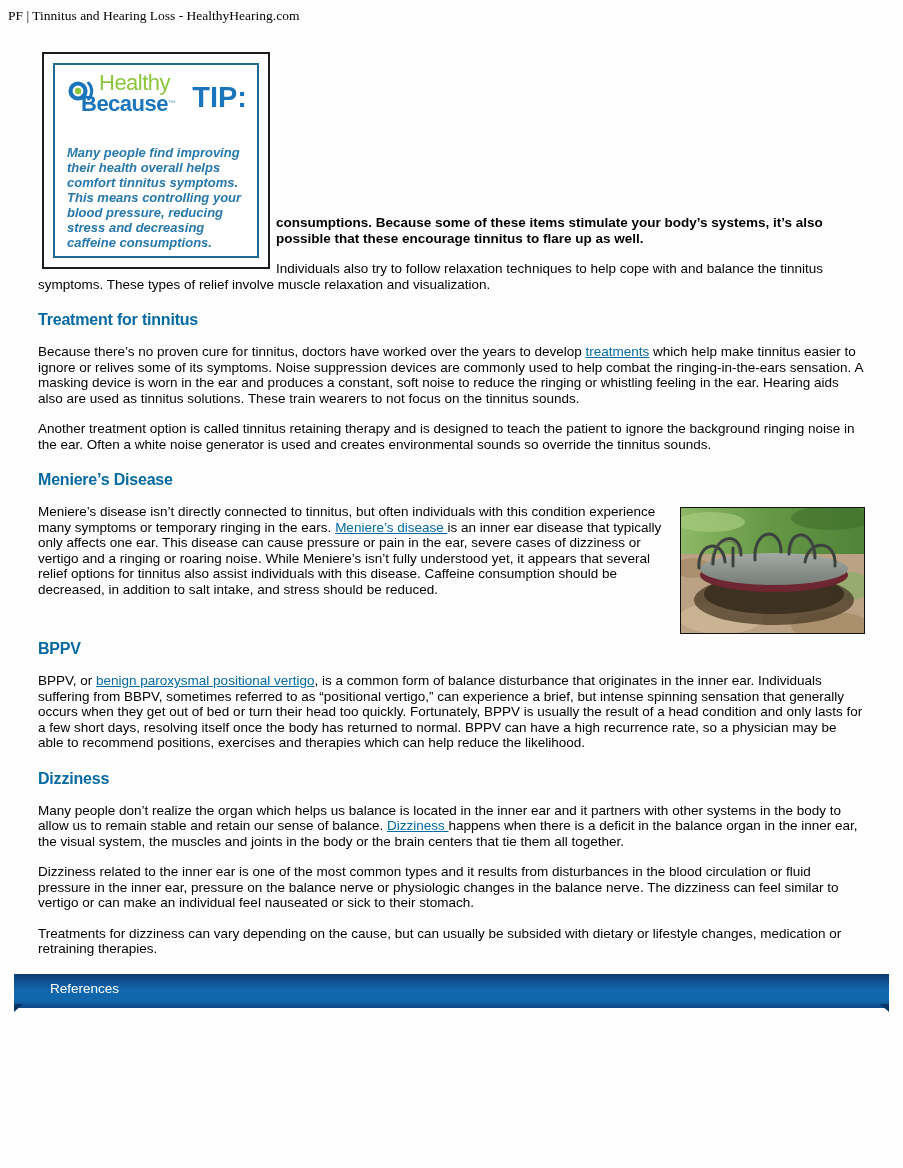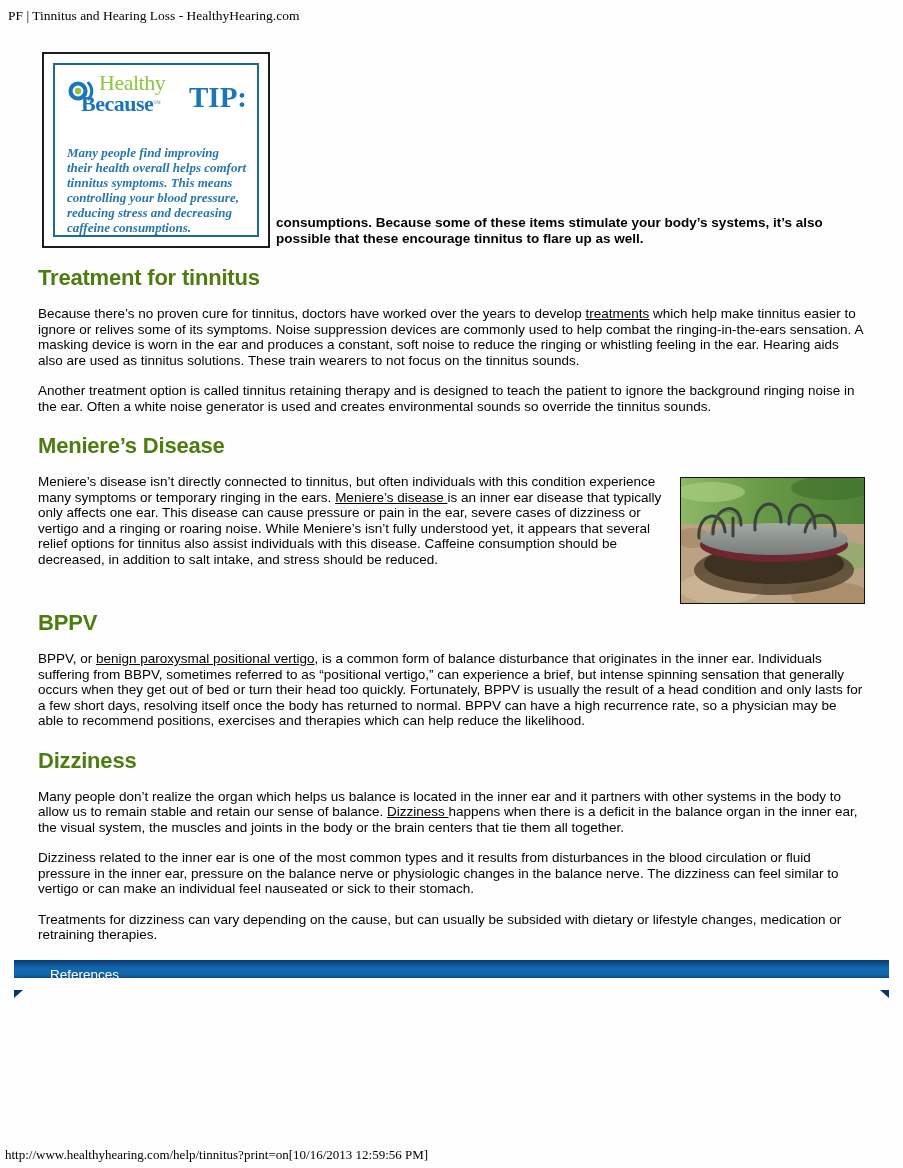--- a/index.html
+++ b/index.html
@@ -11,21 +11,21 @@
     font-family:"Liberation Serif", serif; font-size:13.5px; color:#000;
     padding:8px 0 0 8px; height:16px;
   }
   .content { margin:0 38px; }
 
   
   .tipbox-outer {
     float:left; width:206px; margin:13px 6px 0 4px;
     border:2px solid #1c1c1c; background:#fff; padding:9px;
   }
-  .tipbox-inner { border:2px solid #1d6a96; padding:8px 10px 0 12px; background:#fff;font-family:Liberation Serif, serif; }
+  .tipbox-inner { border:2px solid #1d6a96; padding:8px 10px 6px 12px; background:#fff; }
   .logo-row { position:relative; height:60px; }
   .logo-icon { position:absolute; left:0; top:4px; }
   .logo-healthy {
     display:block; margin-left:32px; color:#8cc63e; font-size:22px;
     line-height:20px; font-weight:500; letter-spacing:-0.5px;
   }
   .logo-hearing {
     display:block; margin-left:14px; color:#1b75bb; font-size:22px;
     line-height:22px; font-weight:bold; letter-spacing:-0.5px;
   }
@@ -36,36 +36,36 @@
   }
   .tip-text {
     margin-top:12px; color:#2878ab; font-weight:bold; font-style:italic;
     font-size:13px; line-height:15px;
   }
 
   
   p.body { margin:15px 0 0; font-size:13.5px; line-height:15.5px; }
   .p-fragment { margin:0; padding-top:176px;font-weight:bold; }
   h2.section {
-    margin:19px 0 0; font-size:22px; font-weight:bold; color:#4d7c0f;
+    margin:19px 0 0; font-size:16px; font-weight:bold; color:#0369a1;
     font-family:"Liberation Sans", sans-serif; letter-spacing:-0.2px;
   }
   h2.clear { clear:both; }
-  a.link { color:#000000; text-decoration:underline; cursor:pointer; }
+  a.link { color:#0369a1; text-decoration:underline; cursor:pointer; }
 
   
   .mgr-frame {
     float:right; width:183px; height:125px; border:1px solid #111;
     margin:3px 0 6px 10px; background:#b59b7d;
   }
   .mgr-frame svg { display:block; }
 
   
   .ref-banner {
-    margin:17px 14px 0; height:18px; position:relative;
+    margin:17px 14px 0; height:34px; position:relative;
     background:linear-gradient(180deg,#0a3a6e 0%,#0f4f92 20%,#1268ad 48%,#1166aa 80%,#0c4583 100%);
   }
   .ref-banner .ref-banner-label {
     color:#ffffff; font-size:13.5px; line-height:30px; padding-left:36px; display:inline-block;
   }
   .ref-banner::before {
     content:""; position:absolute; left:0; top:30px; width:0; height:0;
     border-top:8px solid #0a3567; border-right:9px solid transparent;
   }
   .ref-banner::after {
@@ -106,20 +106,21 @@
           <span class="logo-healthy">Healthy</span>
           <span class="logo-hearing"><span>Because</span><span class="logo-tm">™</span></span>
           <span class="tip-label">TIP:</span>
         </div>
         <div class="tip-text">Many people find improving their health overall helps comfort tinnitus symptoms. This means controlling your blood pressure, reducing stress and decreasing caffeine consumptions.</div>
       </div>
     </div>
 
     <p class="body p-fragment">consumptions. Because some of these items stimulate your body’s systems, it’s also possible that these encourage tinnitus to flare up as well.</p>
 
+    <p class="body">Individuals also try to follow relaxation techniques to help cope with and balance the tinnitus symptoms. These types of relief involve muscle relaxation and visualization.</p>
 
     <h2 class="section">Treatment for tinnitus</h2>
 
     <p class="body"><span>Because there’s no proven cure for tinnitus, doctors have worked over the years to develop </span><a class="link">treatments</a><span> which help make tinnitus easier to ignore or relives some of its symptoms. Noise suppression devices are commonly used to help combat the ringing-in-the-ears sensation. A masking device is worn in the ear and produces a constant, soft noise to reduce the ringing or whistling feeling in the ear. Hearing aids also are used as tinnitus solutions. These train wearers to not focus on the tinnitus sounds.</span></p>
 
     <p class="body">Another treatment option is called tinnitus retaining therapy and is designed to teach the patient to ignore the background ringing noise in the ear. Often a white noise generator is used and creates environmental sounds so override the tinnitus sounds.</p>
 
     <h2 class="section">Meniere’s Disease</h2>
 
     <p class="body">
@@ -175,15 +176,14 @@
 
     <p class="body">Treatments for dizziness can vary depending on the cause, but can usually be subsided with dietary or lifestyle changes, medication or retraining therapies.</p>
 
   </div>
 
   <div class="ref-banner">
     <span class="ref-banner-label">References</span>
   </div>
 
 
-  <div class="footer">http://www.healthyhearing.com/help/tinnitus?print=on[10/16/2013 12:59:56 PM]</div>
 
 </div>
 
 </body></html>

